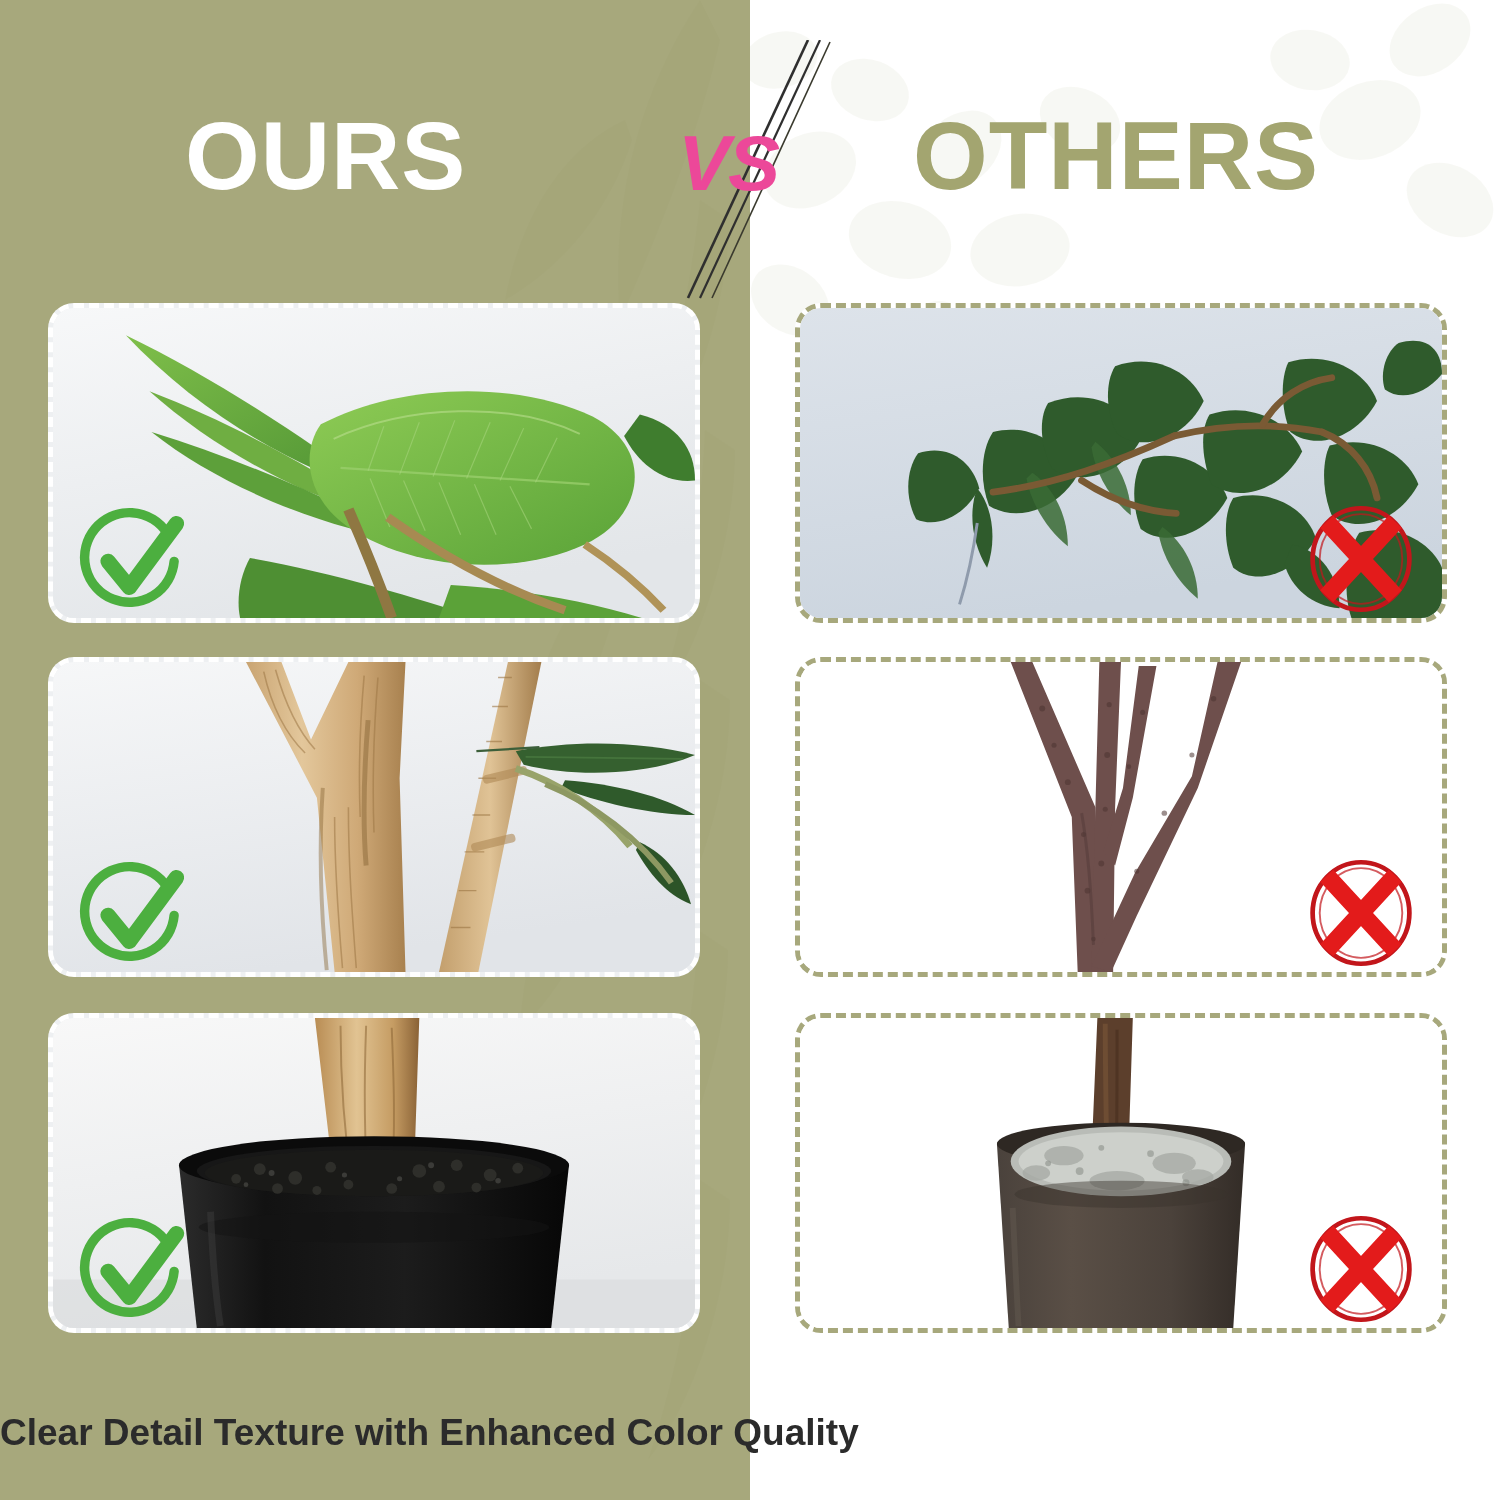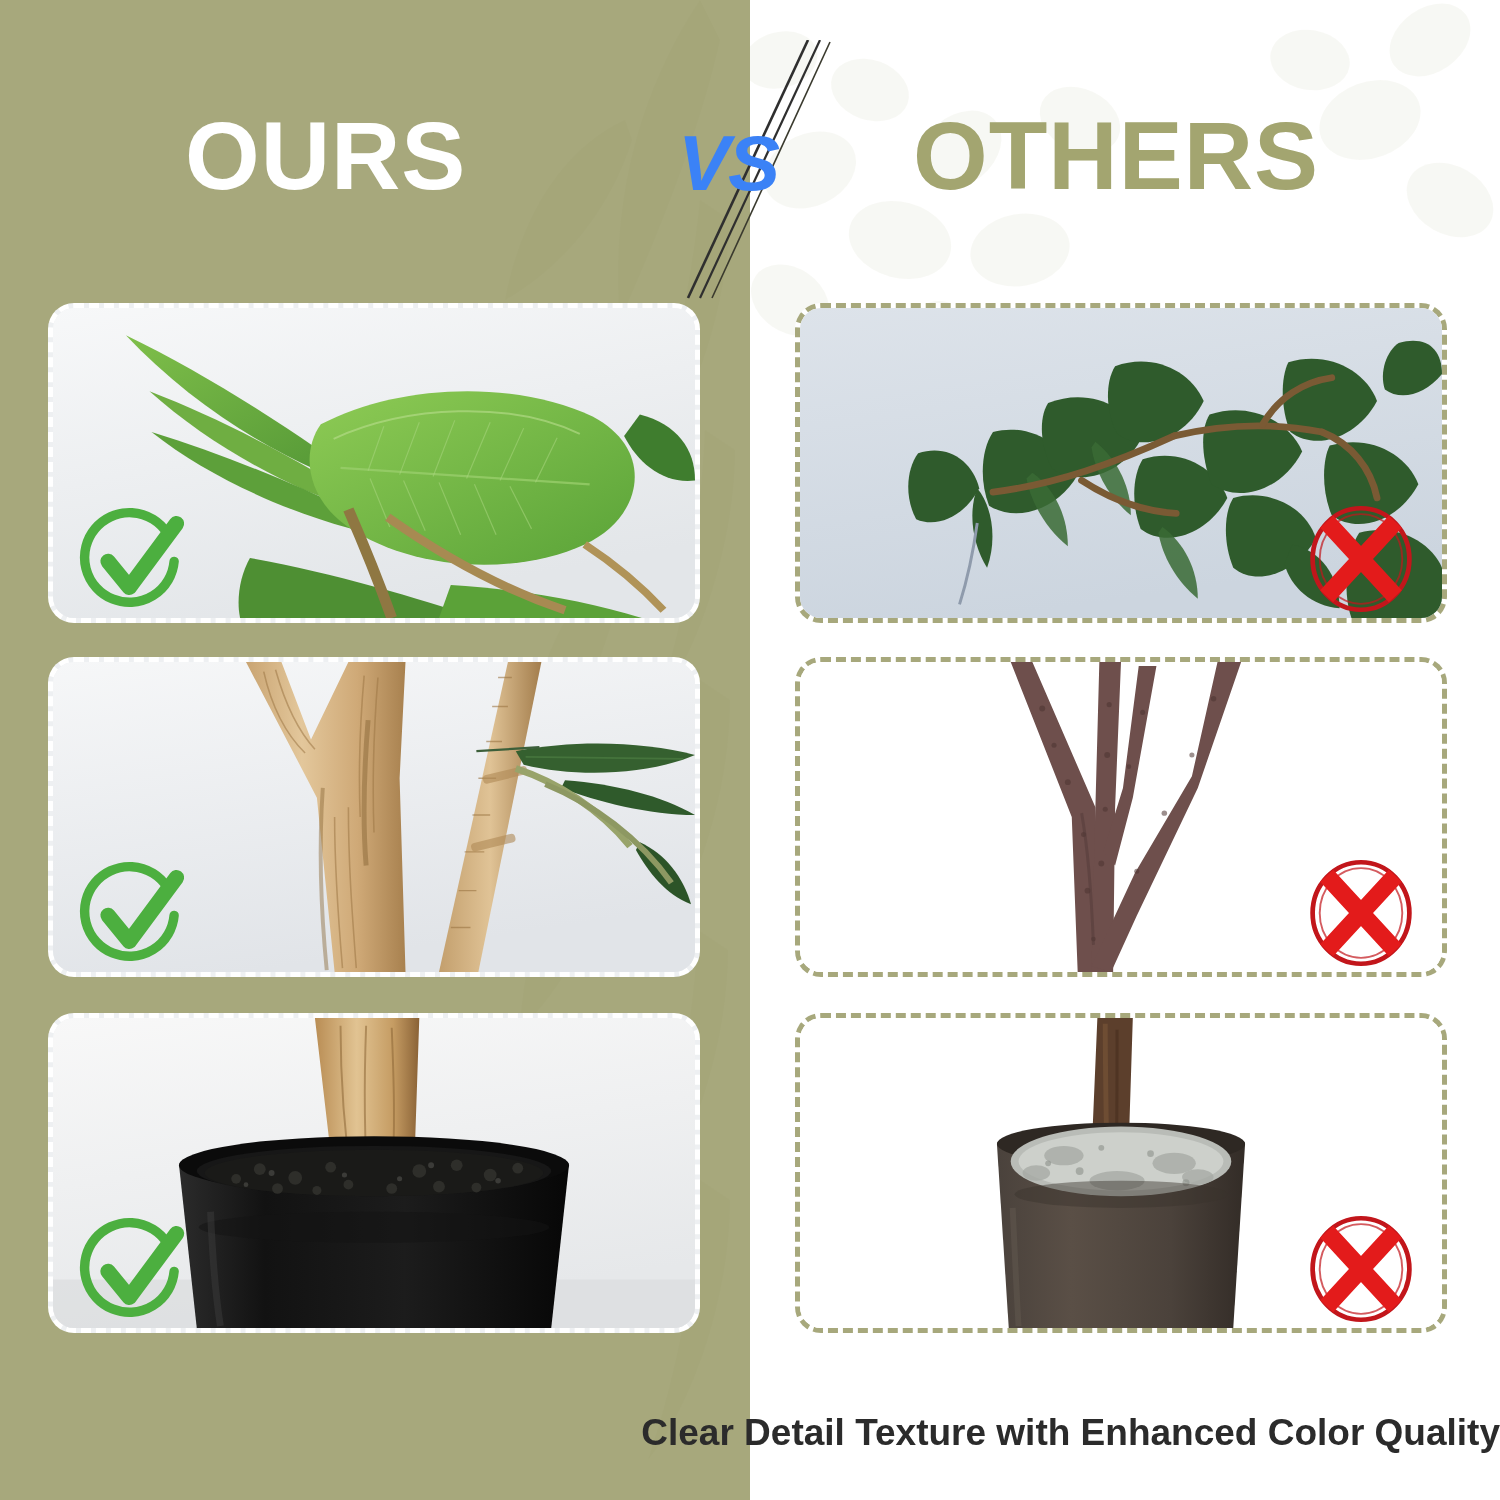--- a/index.html
+++ b/index.html
@@ -38,21 +38,21 @@
     color:#ffffff;line-height:1;
   }
   .others{
     position:absolute;left:888px;top:108px;
     font-size:96px;font-weight:bold;letter-spacing:1px;
     color:#a3a570;line-height:1;margin-left:25px;
   }
   .vs{
     position:absolute;left:678px;top:124px;
     font-size:78px;font-weight:bold;font-style:italic;
-    color:#3b82f6;line-height:1;letter-spacing:-2px;
+    color:#ec4899;line-height:1;letter-spacing:-2px;
   }
   .slashes{position:absolute;left:660px;top:40px;width:180px;height:260px;}
 
   
   .card{
     position:absolute;
     border-radius:26px;
     overflow:hidden;
     box-sizing:border-box;
   }
@@ -65,21 +65,21 @@
     background:#ffffff;
   }
   .photo{position:absolute;left:0;top:0;width:100%;height:100%;overflow:hidden;}
 
   .badge{position:absolute;width:118px;height:118px;}
   .badge.check{left:22px;}
   .badge.cross{right:22px;}
 
   .caption{
     position:absolute;left:0;top:1412px;width:1500px;
-    text-align:right;
+    text-align:left;
     font-size:37px;font-weight:bold;color:#2b2b2b;
     letter-spacing:0px;
   }
 </style>
 </head>
 <body>
 
 <div id="stage">
 
   <div class="bg-left"></div>

